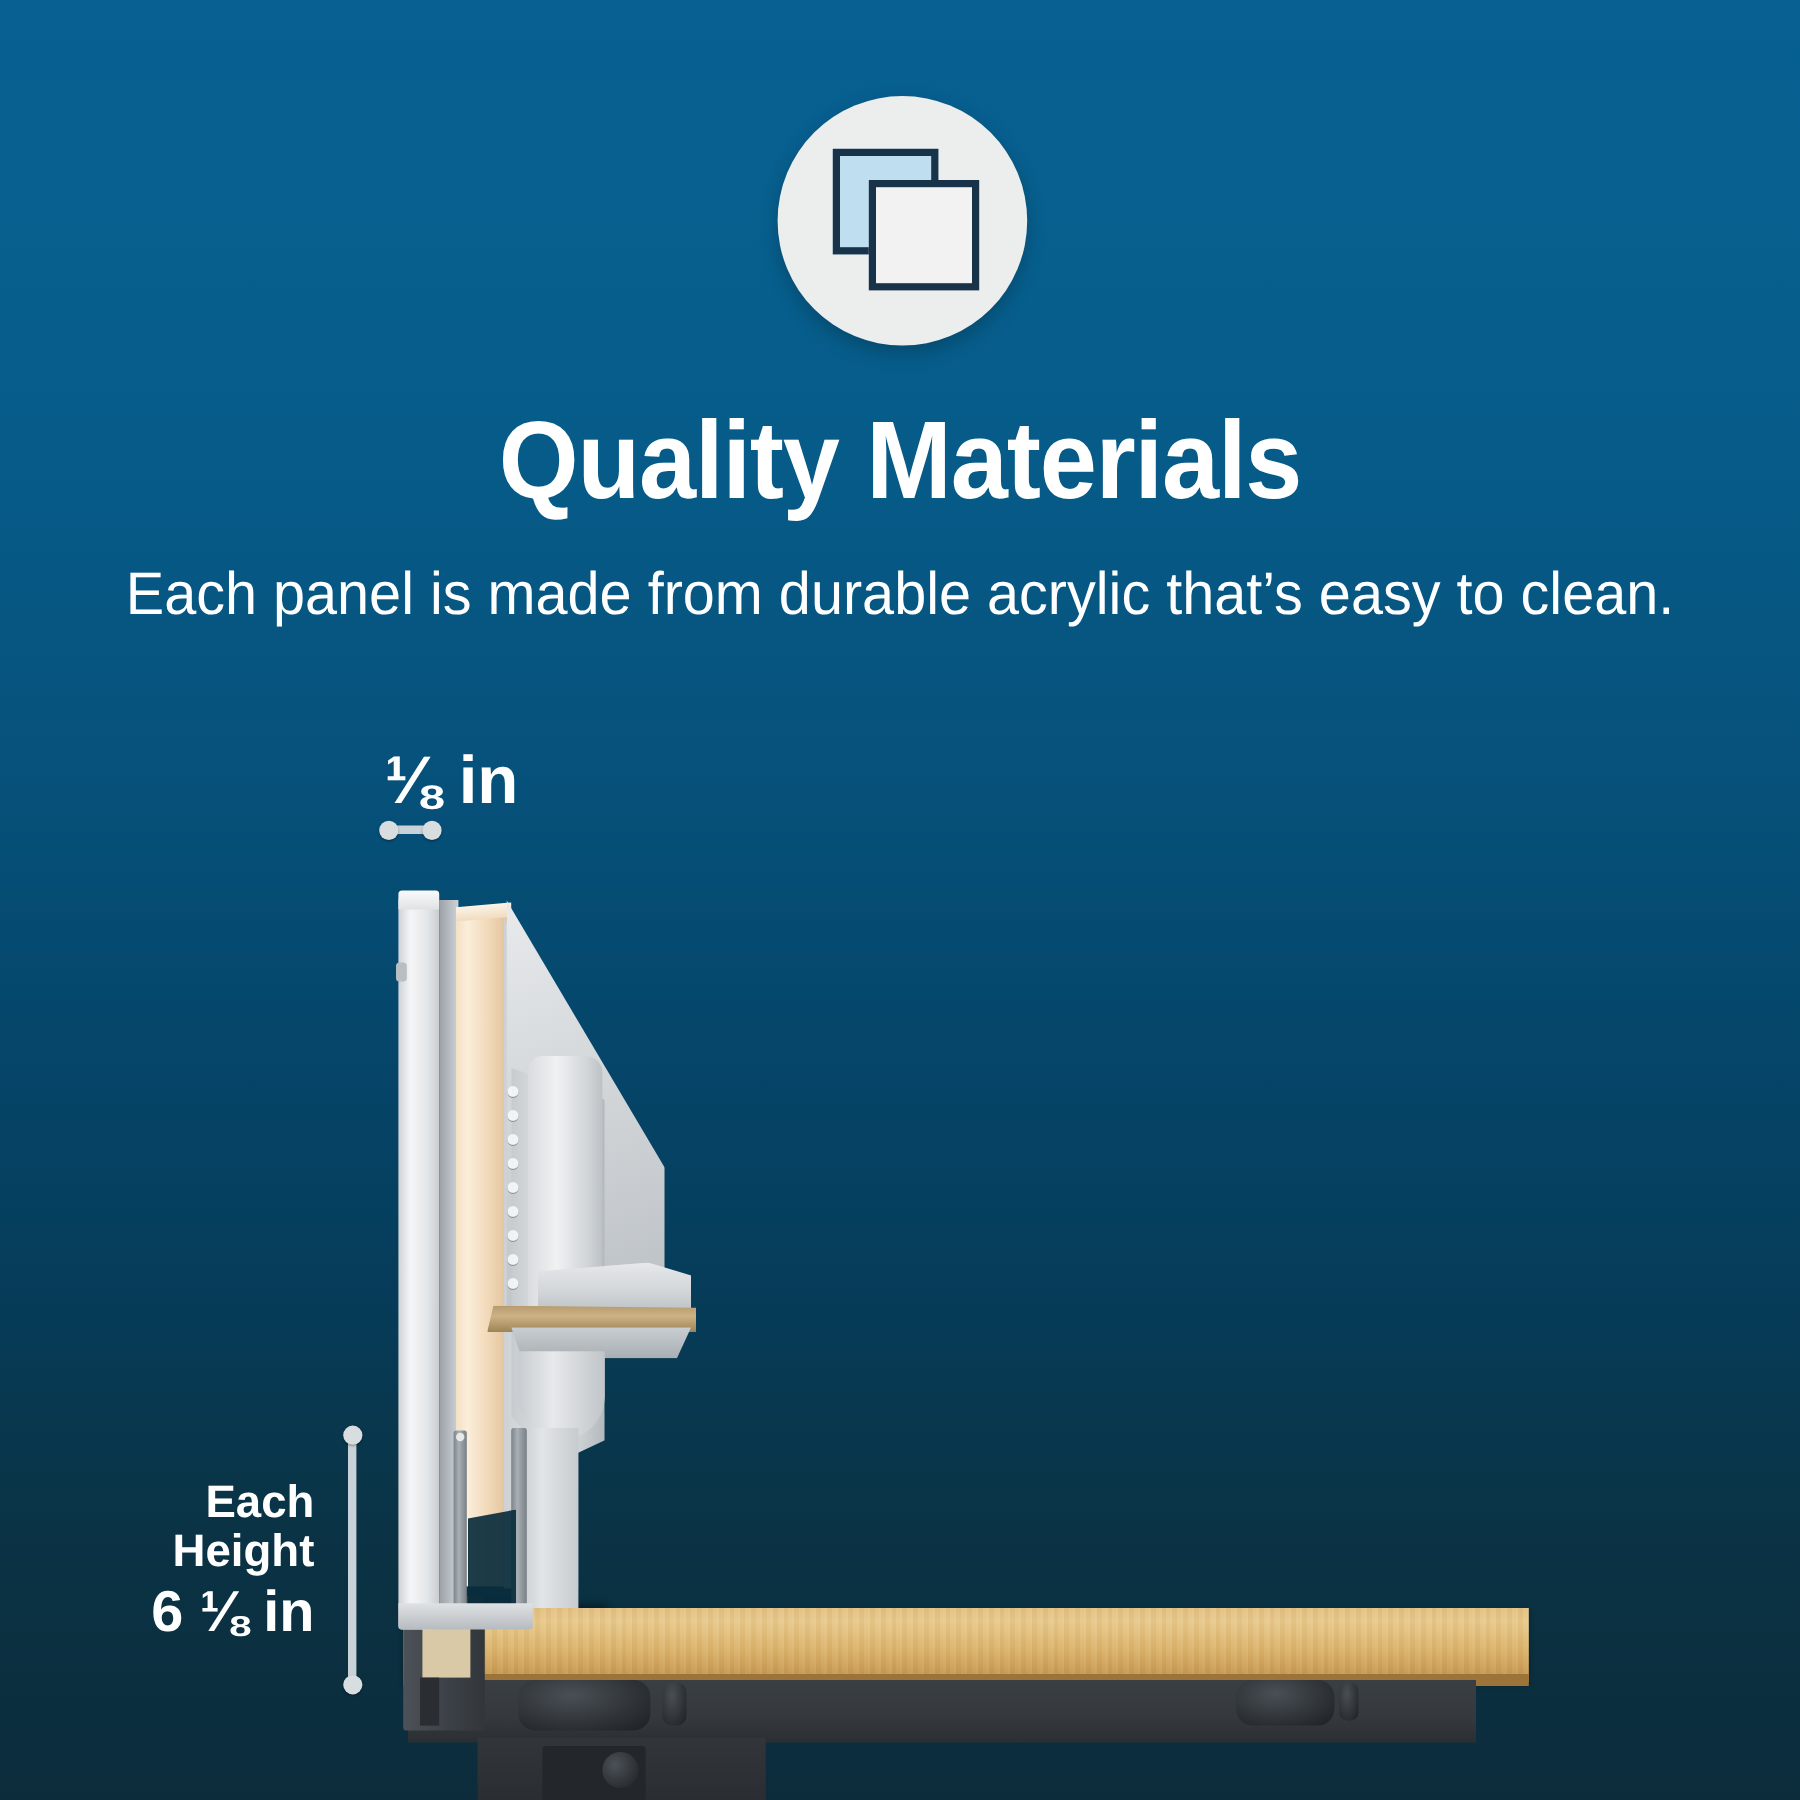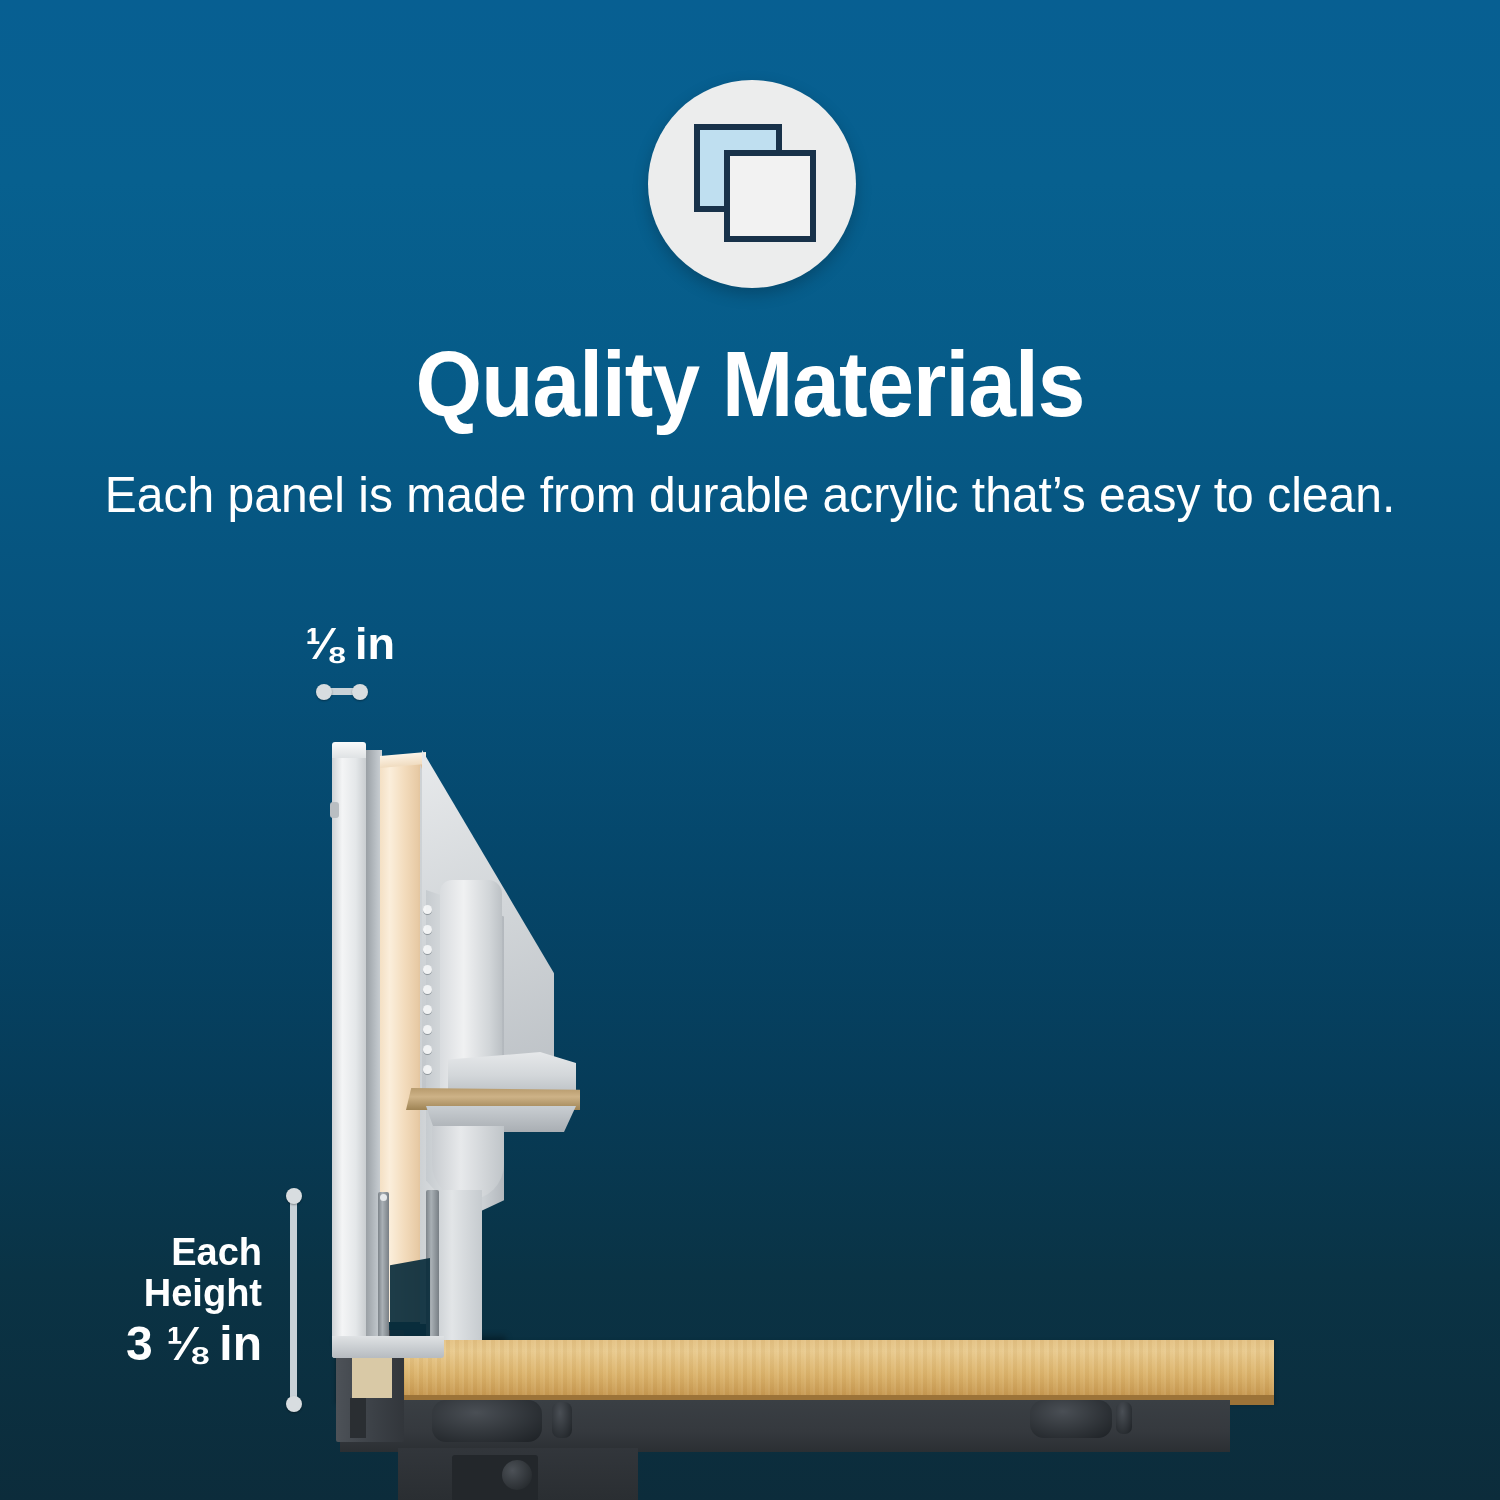--- a/index.html
+++ b/index.html
@@ -73,24 +73,24 @@
   }
 
   
   .callout {
     position: absolute;
     color: #ffffff;
     font-weight: bold;
     line-height: 1.08;
   }
   #thickness-label {
-    left: 240px; top: 620px;
+    left: 266px; top: 620px;
     width: 220px;
     text-align: center;
-    font-size: 45px;
+    font-size: 56px;
   }
   #clamp-label {
     left: 20px; top: 1232px;
     width: 242px;
     text-align: right;
     font-size: 38px;
   }
   #clamp-label .big {
     display: block;
     font-size: 48px;
@@ -459,19 +459,19 @@
   </div>
 
   <div class="callout" id="thickness-label">⅛ in</div>
   <div id="dim-h-line"></div>
   <div class="dim-dot" id="dim-h-dot-left"></div>
   <div class="dim-dot" id="dim-h-dot-right"></div>
 
   <div class="callout" id="clamp-label">
     <span>Each</span><br>
     <span>Height</span>
-    <span class="big">3 ⅛ in</span>
+    <span class="big">6 ⅛ in</span>
   </div>
   <div id="dim-v-line"></div>
   <div class="dim-dot" id="dim-v-dot-top"></div>
   <div class="dim-dot" id="dim-v-dot-bottom"></div>
 
 </div>
 
 </body></html>

